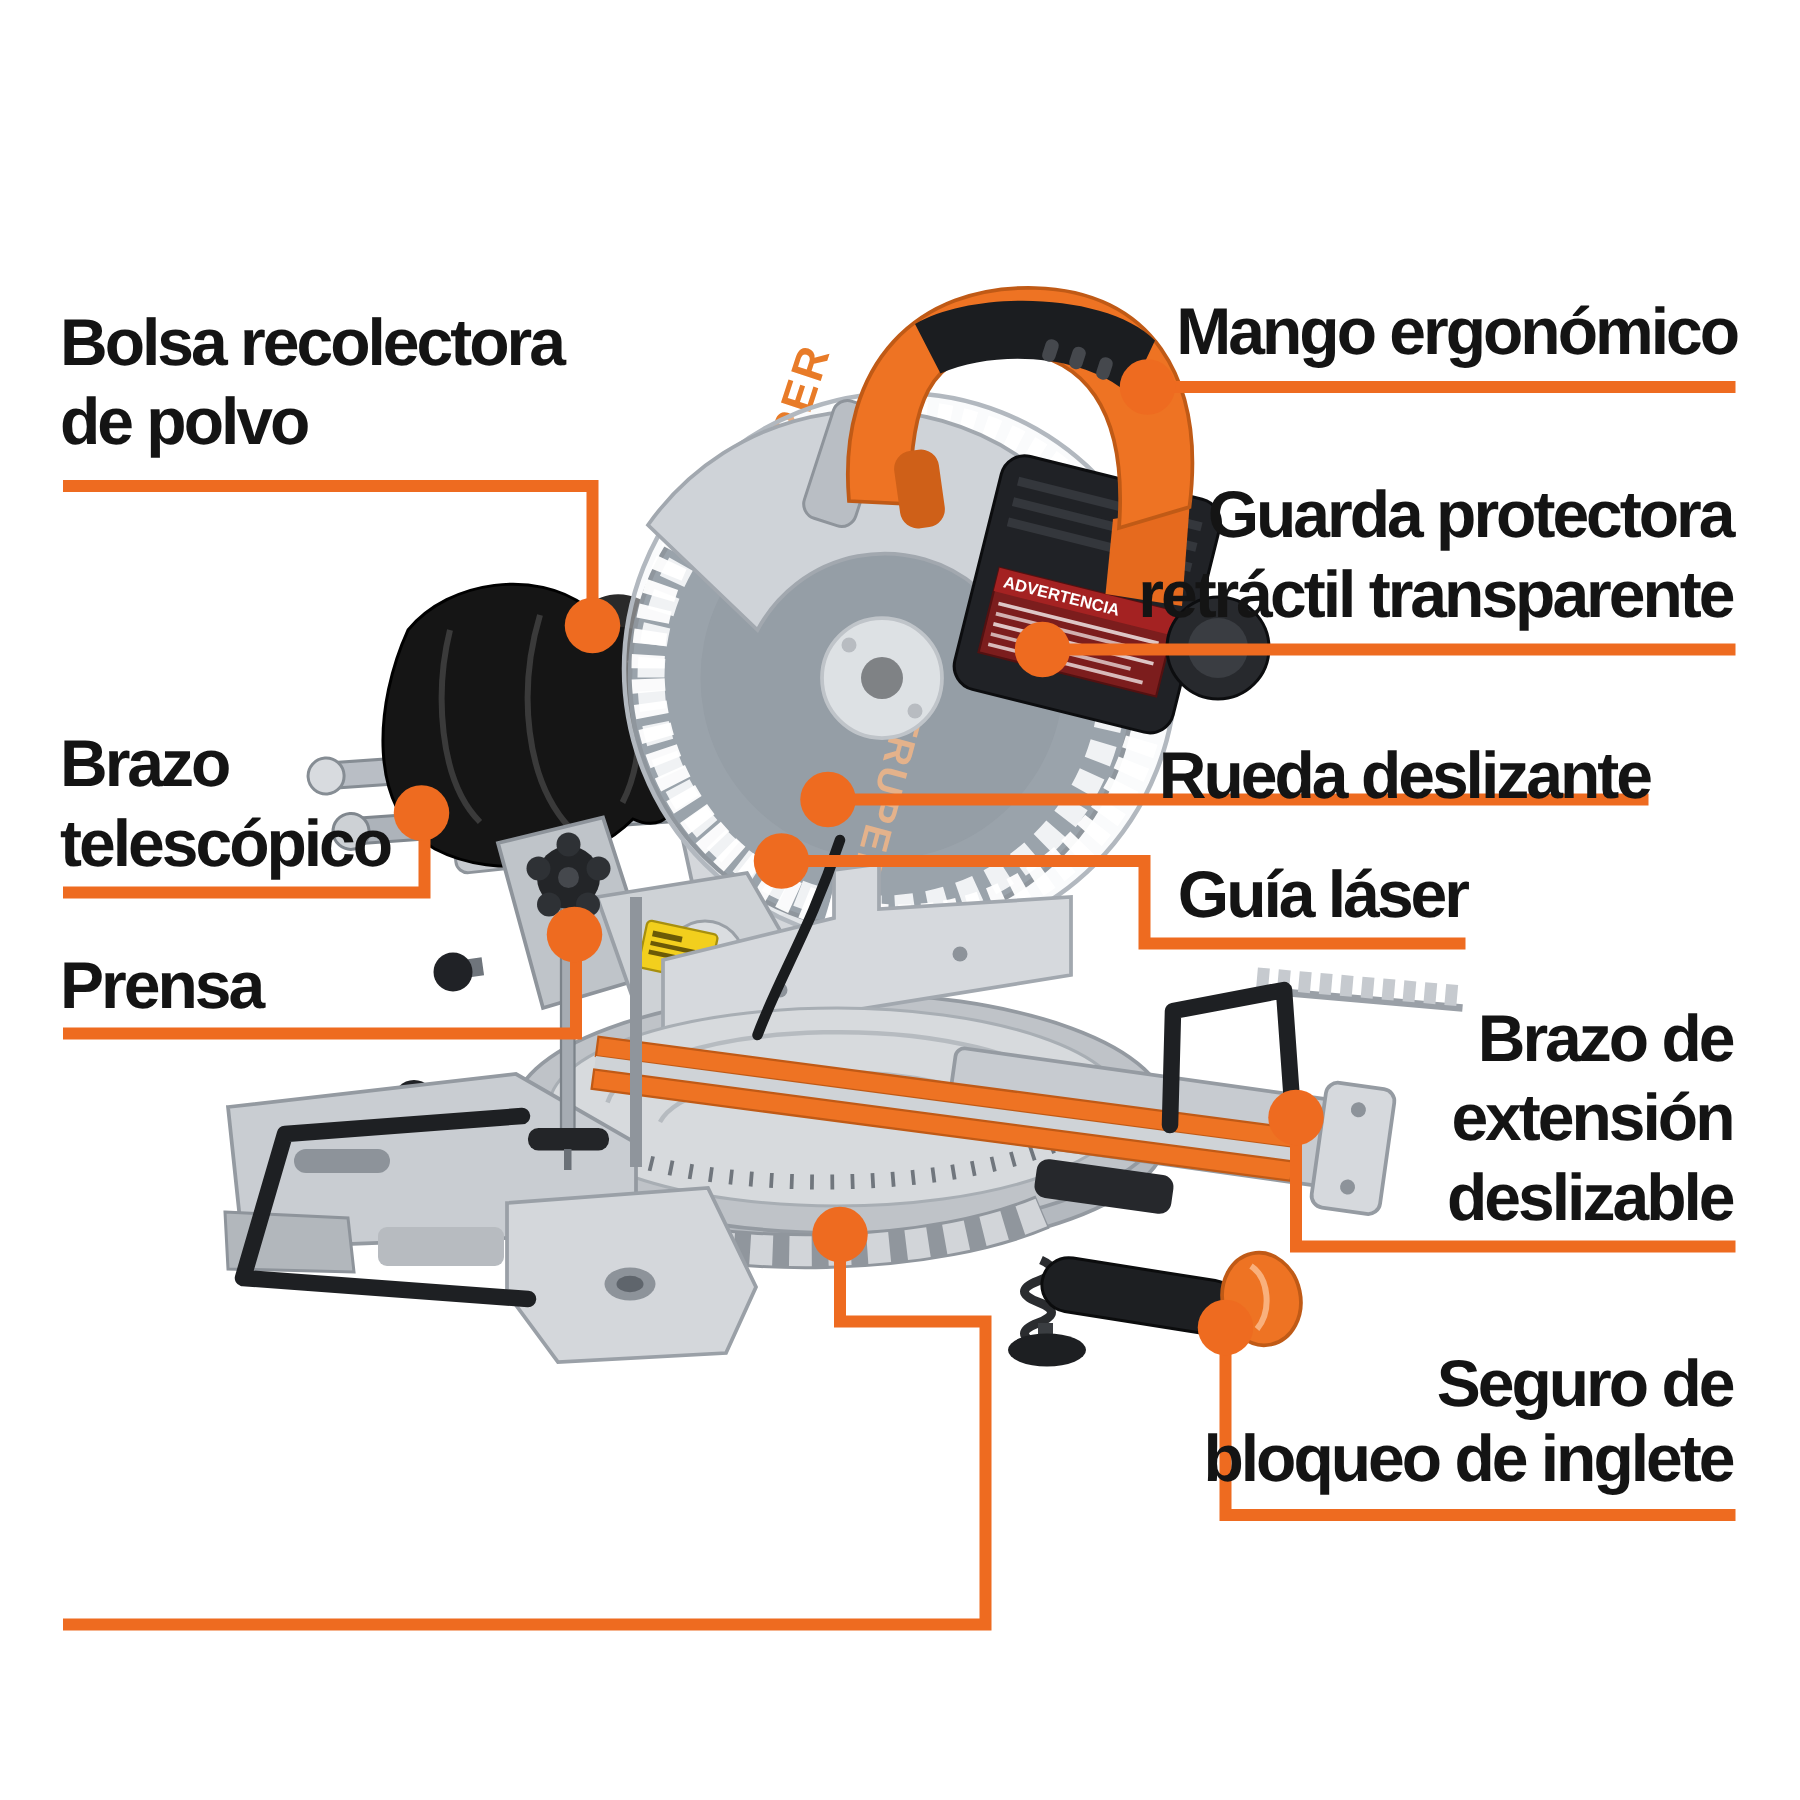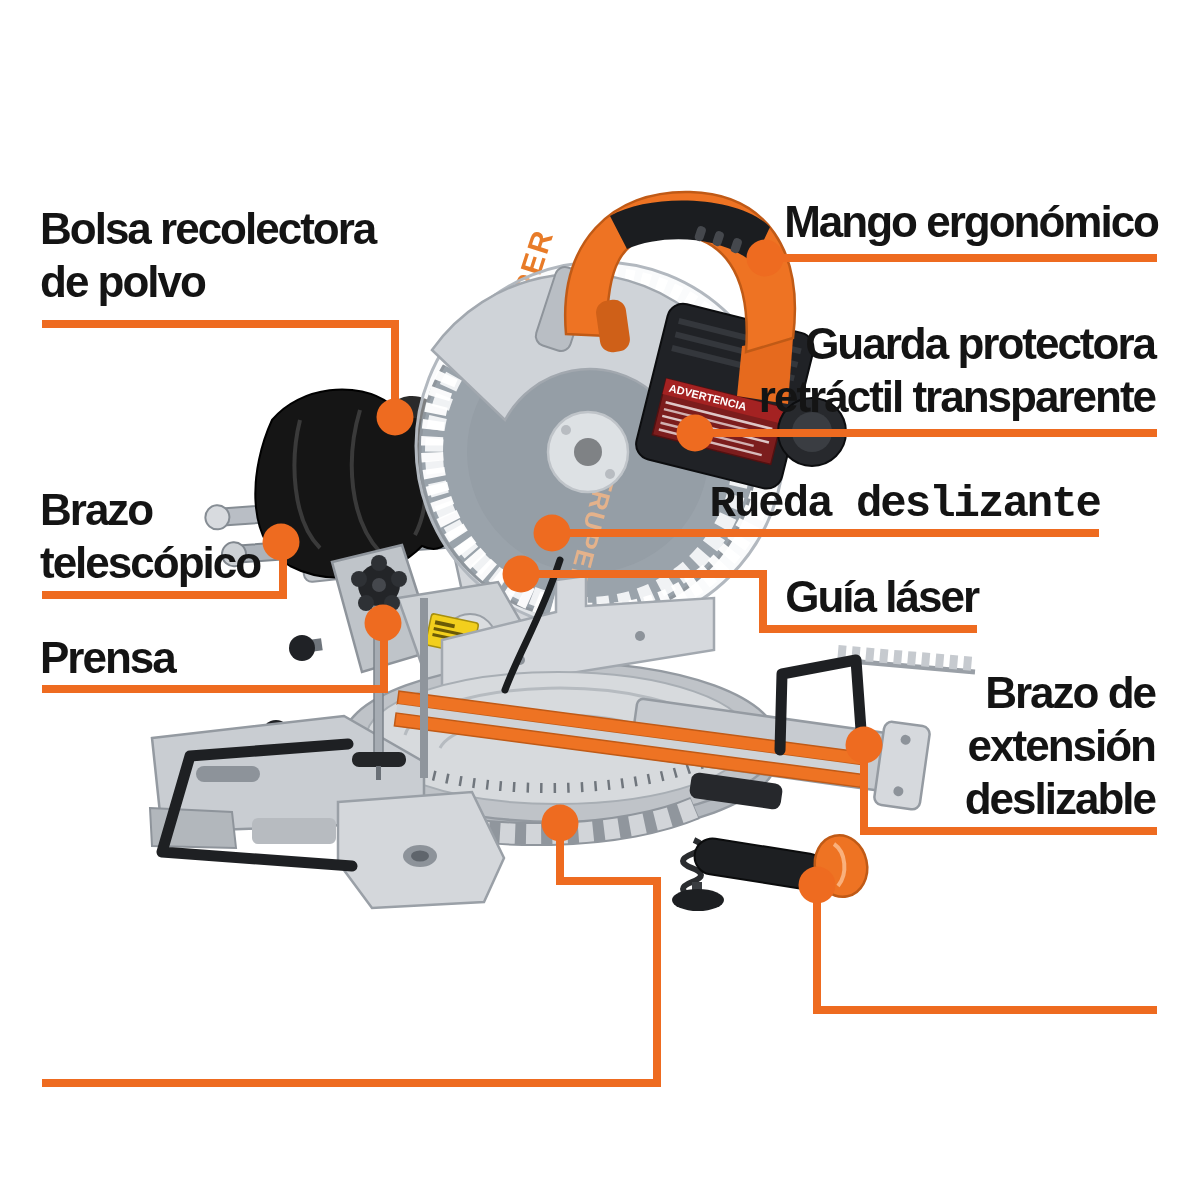--- a/index.html
+++ b/index.html
@@ -6,21 +6,21 @@
   #canvas{position:relative;width:1200px;height:1200px;overflow:hidden;background:#fff;
           font-family:"Liberation Sans","DejaVu Sans",sans-serif;}
   #art{position:absolute;left:0;top:0;width:1200px;height:1200px;}
   .lbl{position:absolute;font-weight:700;font-size:44px;line-height:1.2;
        letter-spacing:-2px;color:#141414;white-space:pre-line;font-stretch:condensed;}
   .right{text-align:right;}
   #lbl-bolsa{top:203px;left:40px;}
   #lbl-mango{top:196px;right:42px;}
   #lbl-guarda{top:318px;right:45px;}
   #lbl-brazo-tel{top:484px;left:40px;}
-  #lbl-rueda{top:478px;right:100px;font-family:Liberation Mono, monospace;}
+  #lbl-rueda{top:492px;right:100px;}
   #lbl-guia{top:571px;right:222px;text-align:center;}
   #lbl-prensa{top:632px;left:40px;}
   #lbl-brazo-ext{top:667px;right:45px;}
   #lbl-seguro{top:898px;right:45px;line-height:1.14;}
   #lbl-topes{top:908px;right:543px;font-size:42px;line-height:1.31;}
 </style>
 </head>
 <body>
 
 <div id="canvas">
@@ -242,14 +242,16 @@
   <div class="lbl right" id="lbl-guarda">Guarda protectora
 retráctil transparente</div>
   <div class="lbl" id="lbl-brazo-tel">Brazo
 telescópico</div>
   <div class="lbl right" id="lbl-rueda">Rueda deslizante</div>
   <div class="lbl right" id="lbl-guia">Guía láser</div>
   <div class="lbl" id="lbl-prensa">Prensa</div>
   <div class="lbl right" id="lbl-brazo-ext">Brazo de
 extensión
 deslizable</div>
+  <div class="lbl right" id="lbl-seguro">Seguro de
+bloqueo de inglete</div>
 
 </div>
 
 </body></html>

